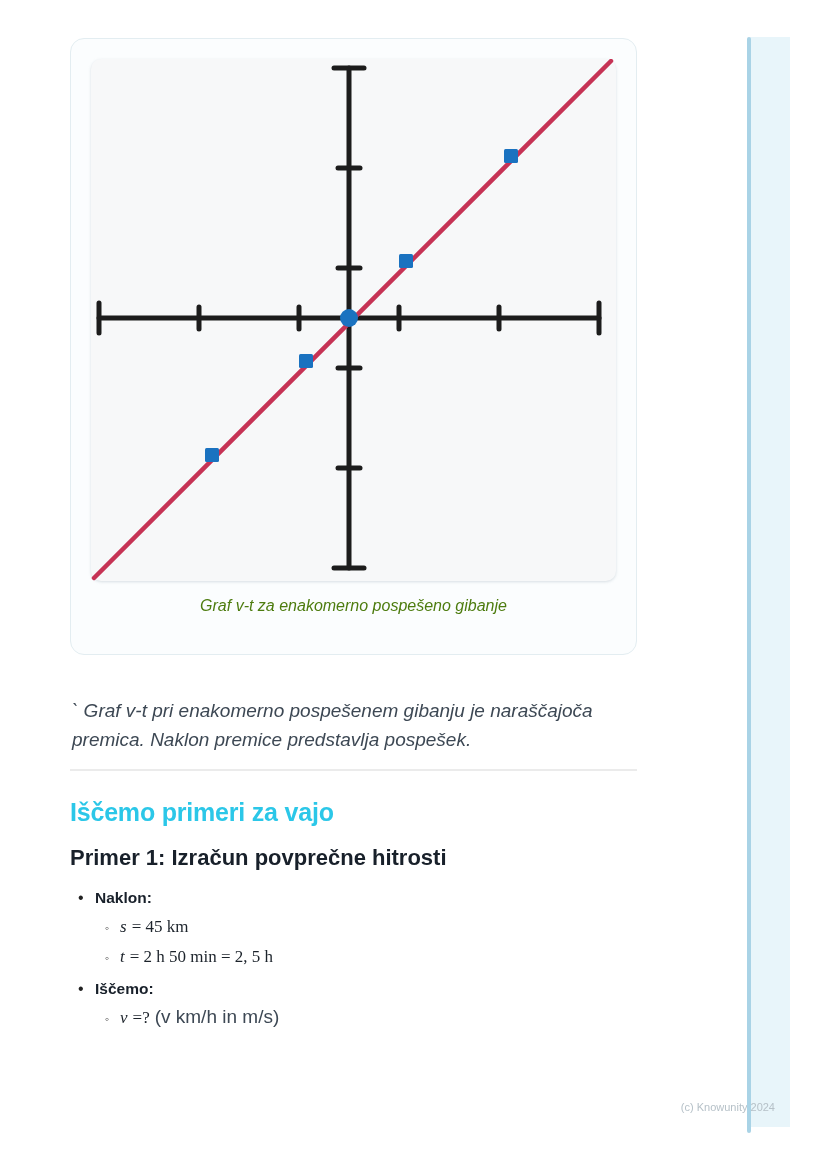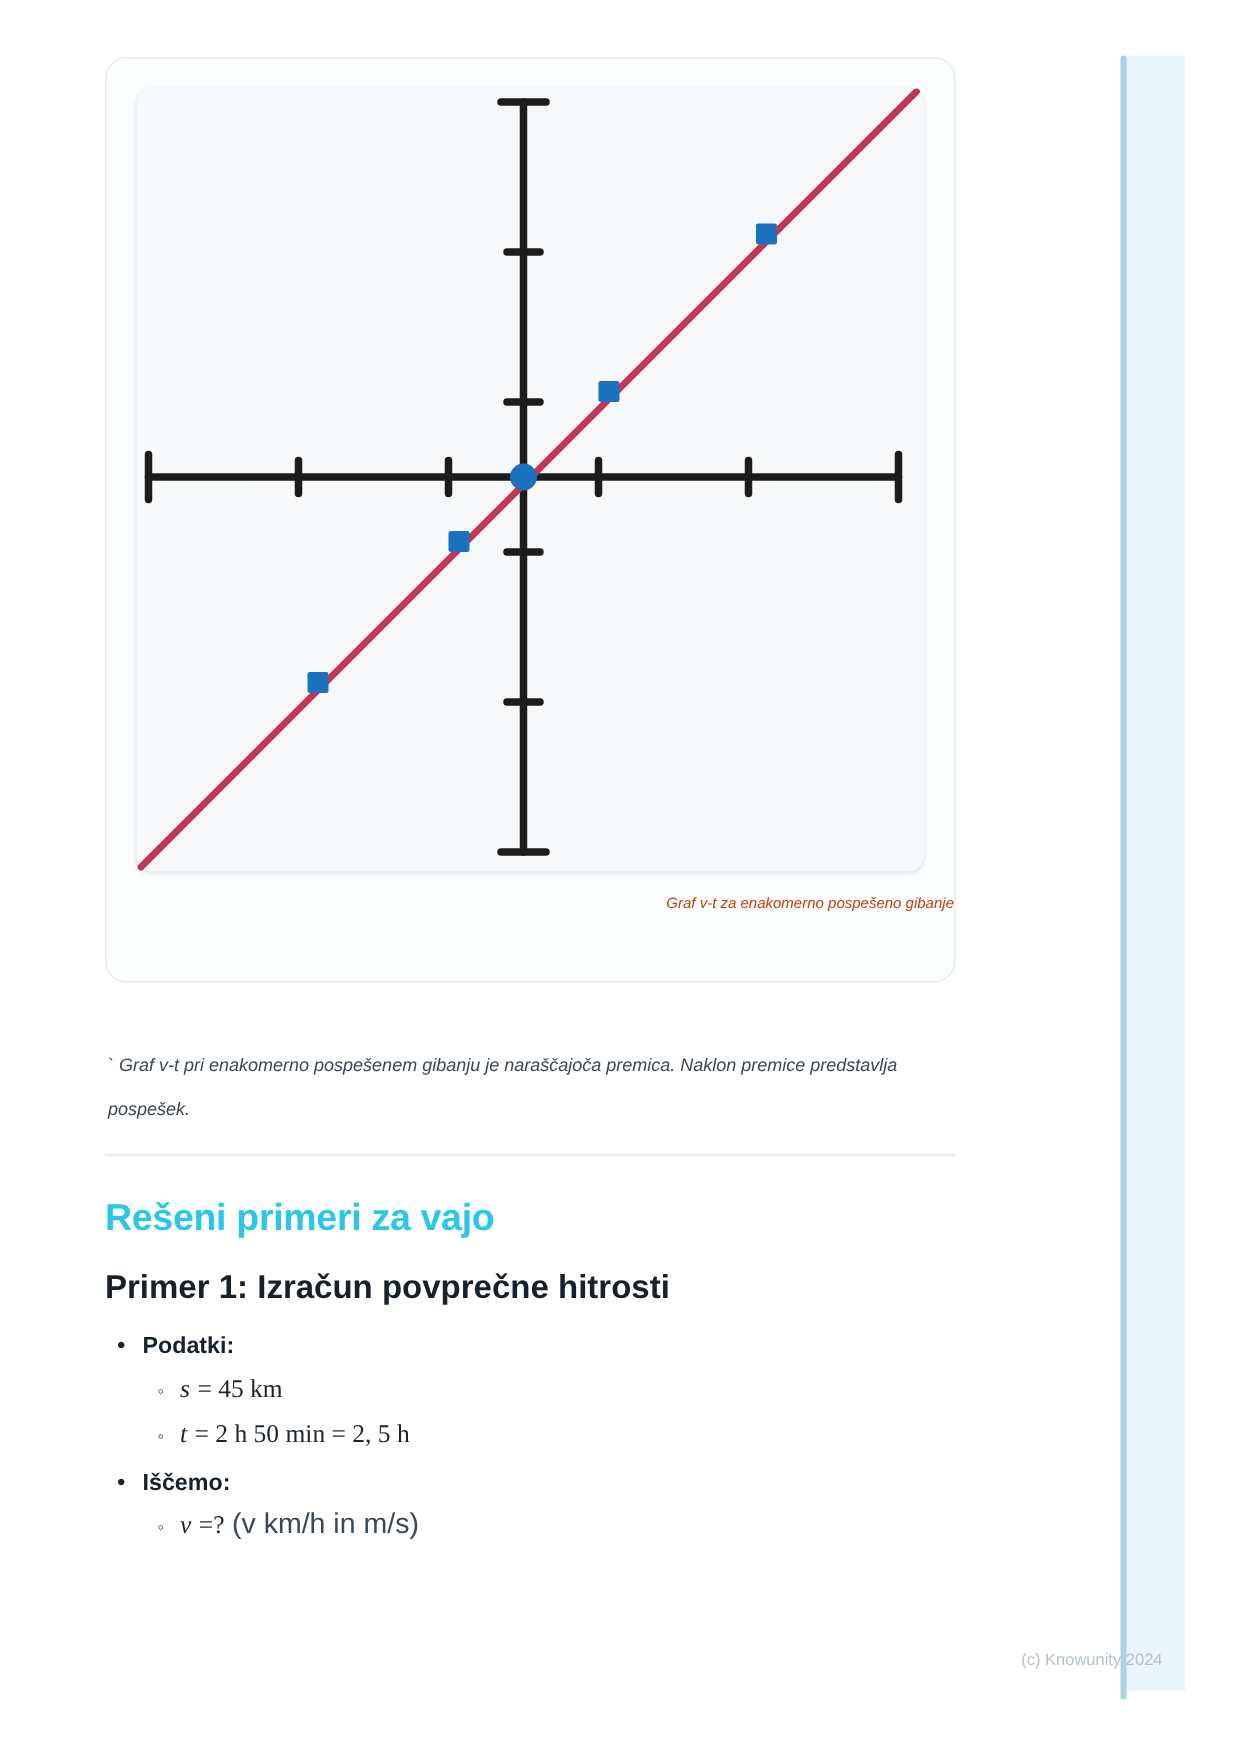--- a/index.html
+++ b/index.html
@@ -37,32 +37,32 @@
     background: #f7f8f9;
     border-radius: 10px;
     box-shadow: 0 1px 3px rgba(150,165,178,0.35);
   }
   .plot svg { position: absolute; left: 0; top: 0; width: 100%; height: 100%; }
   .caption {
     position: absolute;
     top: 558px;
     left: 0;
     width: 100%;
-    text-align: right;
+    text-align: center;
     font-style: italic;
-    color: #c2410c;
-    font-size: 10px;
+    color: #4d7c0f;
+    font-size: 16px;
   }
 
   
   .note {
     margin: 41px 0 0 2px;
     font-style: italic;
     color: #3d4854;
-    font-size: 12px;
+    font-size: 19px;
     line-height: 29px;
   }
   .divider {
     margin: 15px 0 0 0;
     border: none;
     border-top: 2px solid #ebebeb;
   }
   .heading {
     margin: 27px 0 0 0;
     font-size: 25px;
@@ -177,30 +177,30 @@
             <circle cx="258" cy="259" r="9" fill="#1a72c0"></circle>
           </svg>
       </div>
       <figcaption class="caption">Graf v-t za enakomerno pospešeno gibanje</figcaption>
     </figure>
 
     <p class="note">` Graf v-t pri enakomerno pospešenem gibanju je naraščajoča premica. Naklon premice predstavlja pospešek.</p>
 
     <hr class="divider">
 
-    <h2 class="heading">Rešeni primeri za vajo</h2>
+    <h2 class="heading">Iščemo primeri za vajo</h2>
 
     <h3 class="subheading">Primer 1: Izračun povprečne hitrosti</h3>
 
 
     <div class="list">
 
       <div class="li1">
         <span class="m1">•</span>
-        <span>Podatki:</span>
+        <span>Naklon:</span>
       </div>
 
       <div class="li2 mt8">
         <span class="m2">◦</span>
         <span class="math"><i class="var">s</i><span class="rest">= 45 km</span><span class="sfx"></span></span>
       </div>
 
       <div class="li2 mt8">
         <span class="m2">◦</span>
         <span class="math"><i class="var">t</i><span class="rest">= 2 h 50 min = 2, 5 h</span><span class="sfx"></span></span>

